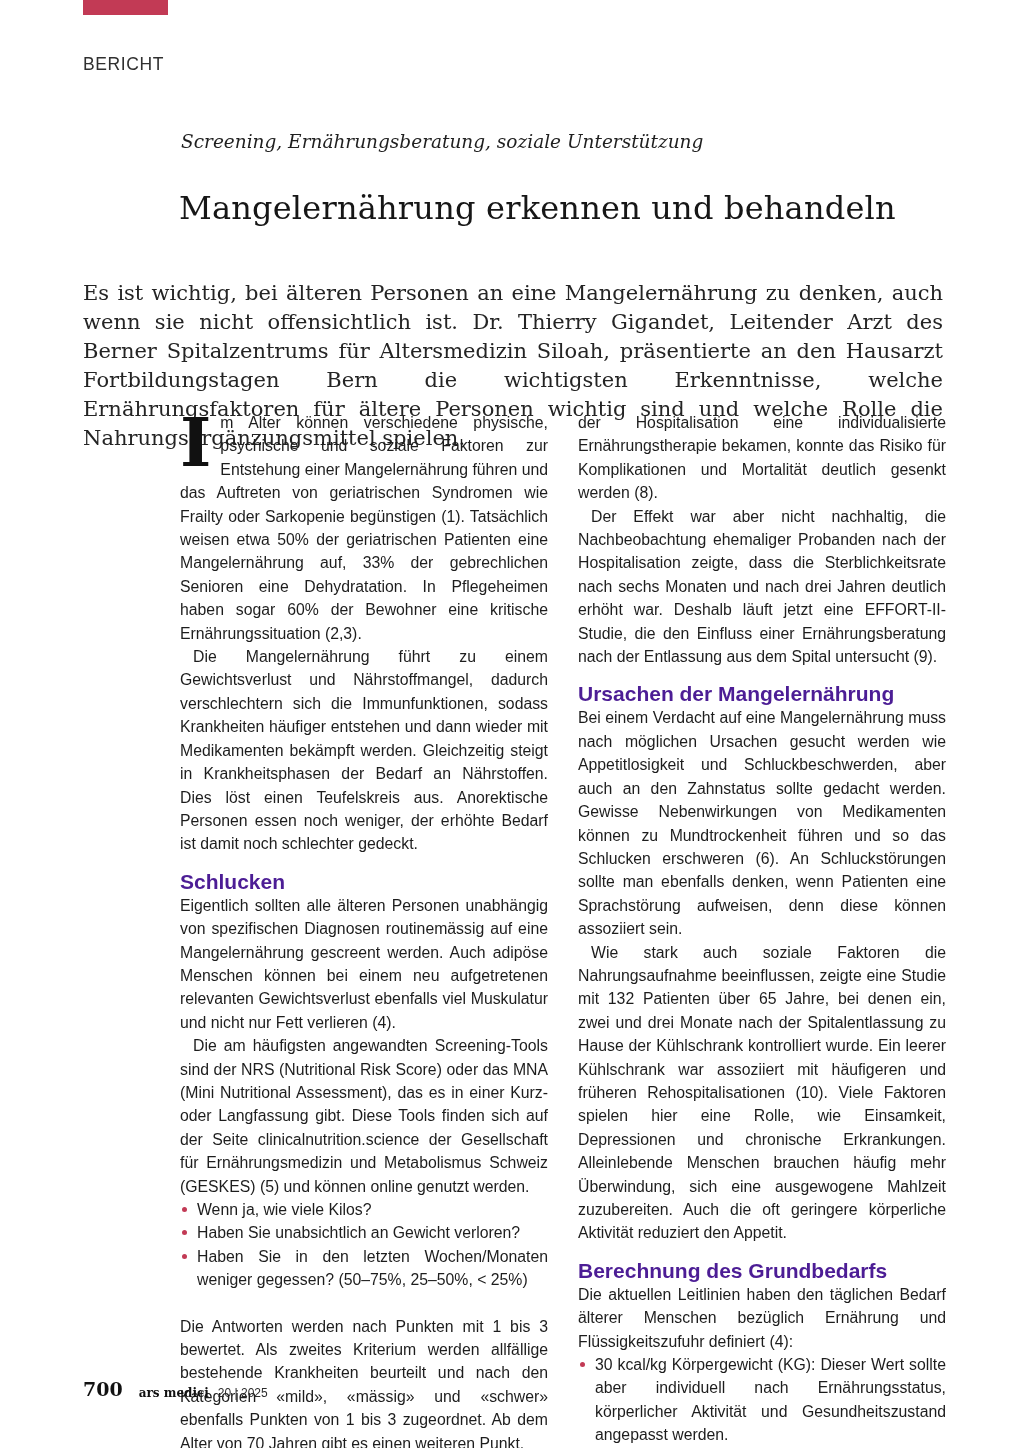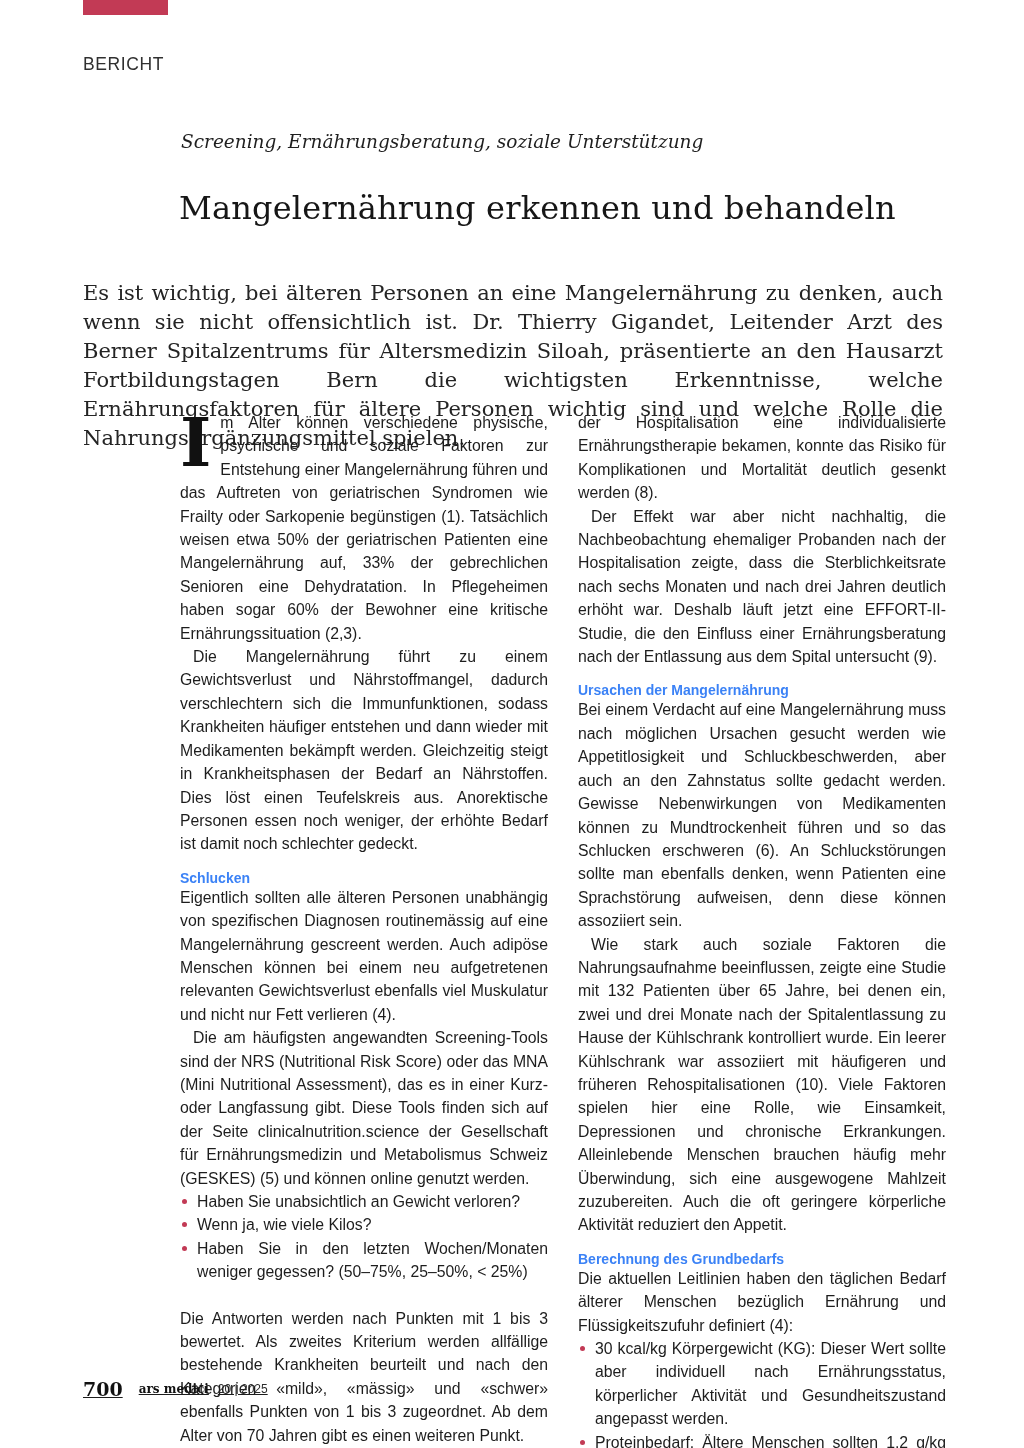--- a/index.html
+++ b/index.html
@@ -62,39 +62,39 @@
   .dropcap {
     float: left;
     font-family: "DejaVu Serif", "Liberation Serif", serif;
     font-weight: bold;
     font-size: 67px; line-height: 54px;
     padding: 5px 9px 0 0;
     color: #111;
   }
   .section-heading {
     margin: 14px 0 0 0;
-    font-size: 14px; font-weight: bold; color: #3b82f6;
+    font-size: 21px; font-weight: bold; color: #4c1d95;
     font-family: "Liberation Sans", sans-serif;
   }
   .bullet-list { list-style: none; margin: 0; padding: 0; }
   .bullet-list li {
     position: relative;
     padding-left: 17px;
     font-size: 15.8px; line-height: 23.4px;
     text-align: justify;
     color: #1d1d1d;
   }
   .bullet-list .dot {
     position: absolute; left: 2px; top: 9px;
     width: 5px; height: 5px; border-radius: 50%;
     background: var(--accent);
   }
   .footer {
     position: absolute; left: 83px; top: 1378px;
-    display: flex; align-items: center; text-decoration: underline;
+    display: flex; align-items: flex-end;
   }
   .footer .page-number {
     font-family: "DejaVu Serif", "Liberation Serif", serif;
     font-weight: bold; font-size: 19px; color: #111;
     margin-right: 16px;
   }
   .footer .journal-name {
     font-family: "DejaVu Serif", "Liberation Serif", serif;
     font-weight: bold; font-size: 12px; color: #111;
     margin-right: 9px;
@@ -114,22 +114,22 @@
   <p class="lead">Es ist wichtig, bei älteren Personen an eine Mangelernährung zu denken, auch wenn sie nicht offensichtlich ist. Dr. Thierry Gigandet, Leitender Arzt des Berner Spitalzentrums für Altersmedizin Siloah, präsentierte an den Hausarzt Fortbildungstagen Bern die wichtigsten Erkenntnisse, welche Ernährungsfaktoren für ältere Personen wichtig sind und welche Rolle die Nahrungsergänzungsmittel spielen.</p>
 
   <div class="columns">
     <div class="col" id="col-left">
         <p class="body-para"><span class="dropcap">I</span>m Alter können verschiedene physische, psychische und soziale Faktoren zur Entstehung einer Mangelernährung führen und das Auftreten von geriatrischen Syndromen wie Frailty oder Sarkopenie begünstigen (1). Tatsächlich weisen etwa 50% der geriatrischen Patienten eine Mangelernährung auf, 33% der gebrechlichen Senioren eine Dehydratation. In Pflegeheimen haben sogar 60% der Bewohner eine kritische Ernährungssituation (2,3).</p>
         <p class="body-para indent">Die Mangelernährung führt zu einem Gewichtsverlust und Nährstoffmangel, dadurch verschlechtern sich die Immunfunktionen, sodass Krankheiten häufiger entstehen und dann wieder mit Medikamenten bekämpft werden. Gleichzeitig steigt in Krankheitsphasen der Bedarf an Nährstoffen. Dies löst einen Teufelskreis aus. Anorektische Personen essen noch weniger, der erhöhte Bedarf ist damit noch schlechter gedeckt.</p>
         <h3 class="section-heading">Schlucken</h3>
         <p class="body-para">Eigentlich sollten alle älteren Personen unabhängig von spezifischen Diagnosen routinemässig auf eine Mangelernährung gescreent werden. Auch adipöse Menschen können bei einem neu aufgetretenen relevanten Gewichtsverlust ebenfalls viel Muskulatur und nicht nur Fett verlieren (4).</p>
         <p class="body-para indent">Die am häufigsten angewandten Screening-Tools sind der NRS (Nutritional Risk Score) oder das MNA (Mini Nutritional Assessment), das es in einer Kurz- oder Langfassung gibt. Diese Tools finden sich auf der Seite clinicalnutrition.science der Gesellschaft für Ernährungsmedizin und Metabolismus Schweiz (GESKES) (5) und können online genutzt werden.</p>
         <ul class="bullet-list">
+          <li><span class="dot"></span>Wenn ja, wie viele Kilos?</li>
           <li><span class="dot"></span>Haben Sie unabsichtlich an Gewicht verloren?</li>
-          <li><span class="dot"></span>Wenn ja, wie viele Kilos?</li>
           <li><span class="dot"></span>Haben Sie in den letzten Wochen/Monaten weniger gegessen? (50–75%, 25–50%, &lt; 25%)</li>
         </ul>
         <p class="body-para space-before">Die Antworten werden nach Punkten mit 1 bis 3 bewertet. Als zweites Kriterium werden allfällige bestehende Krankheiten beurteilt und nach den Kategorien «mild», «mässig» und «schwer» ebenfalls Punkten von 1 bis 3 zugeordnet. Ab dem Alter von 70 Jahren gibt es einen weiteren Punkt.</p>
       </div>
     <div class="col" id="col-right">
         <p class="body-para">der Hospitalisation eine individualisierte Ernährungstherapie bekamen, konnte das Risiko für Komplikationen und Mortalität deutlich gesenkt werden (8).</p>
         <p class="body-para indent">Der Effekt war aber nicht nachhaltig, die Nachbeobachtung ehemaliger Probanden nach der Hospitalisation zeigte, dass die Sterblichkeitsrate nach sechs Monaten und nach drei Jahren deutlich erhöht war. Deshalb läuft jetzt eine EFFORT-II-Studie, die den Einfluss einer Ernährungsberatung nach der Entlassung aus dem Spital untersucht (9).</p>
         <h3 class="section-heading">Ursachen der Mangelernährung</h3>
         <p class="body-para">Bei einem Verdacht auf eine Mangelernährung muss nach möglichen Ursachen gesucht werden wie Appetitlosigkeit und Schluckbeschwerden, aber auch an den Zahnstatus sollte gedacht werden. Gewisse Nebenwirkungen von Medikamenten können zu Mundtrockenheit führen und so das Schlucken erschweren (6). An Schluckstörungen sollte man ebenfalls denken, wenn Patienten eine Sprachstörung aufweisen, denn diese können assoziiert sein.</p>
         <p class="body-para indent">Wie stark auch soziale Faktoren die Nahrungsaufnahme beeinflussen, zeigte eine Studie mit 132 Patienten über 65 Jahre, bei denen ein, zwei und drei Monate nach der Spitalentlassung zu Hause der Kühlschrank kontrolliert wurde. Ein leerer Kühlschrank war assoziiert mit häufigeren und früheren Rehospitalisationen (10). Viele Faktoren spielen hier eine Rolle, wie Einsamkeit, Depressionen und chronische Erkrankungen. Alleinlebende Menschen brauchen häufig mehr Überwindung, sich eine ausgewogene Mahlzeit zuzubereiten. Auch die oft geringere körperliche Aktivität reduziert den Appetit.</p>

